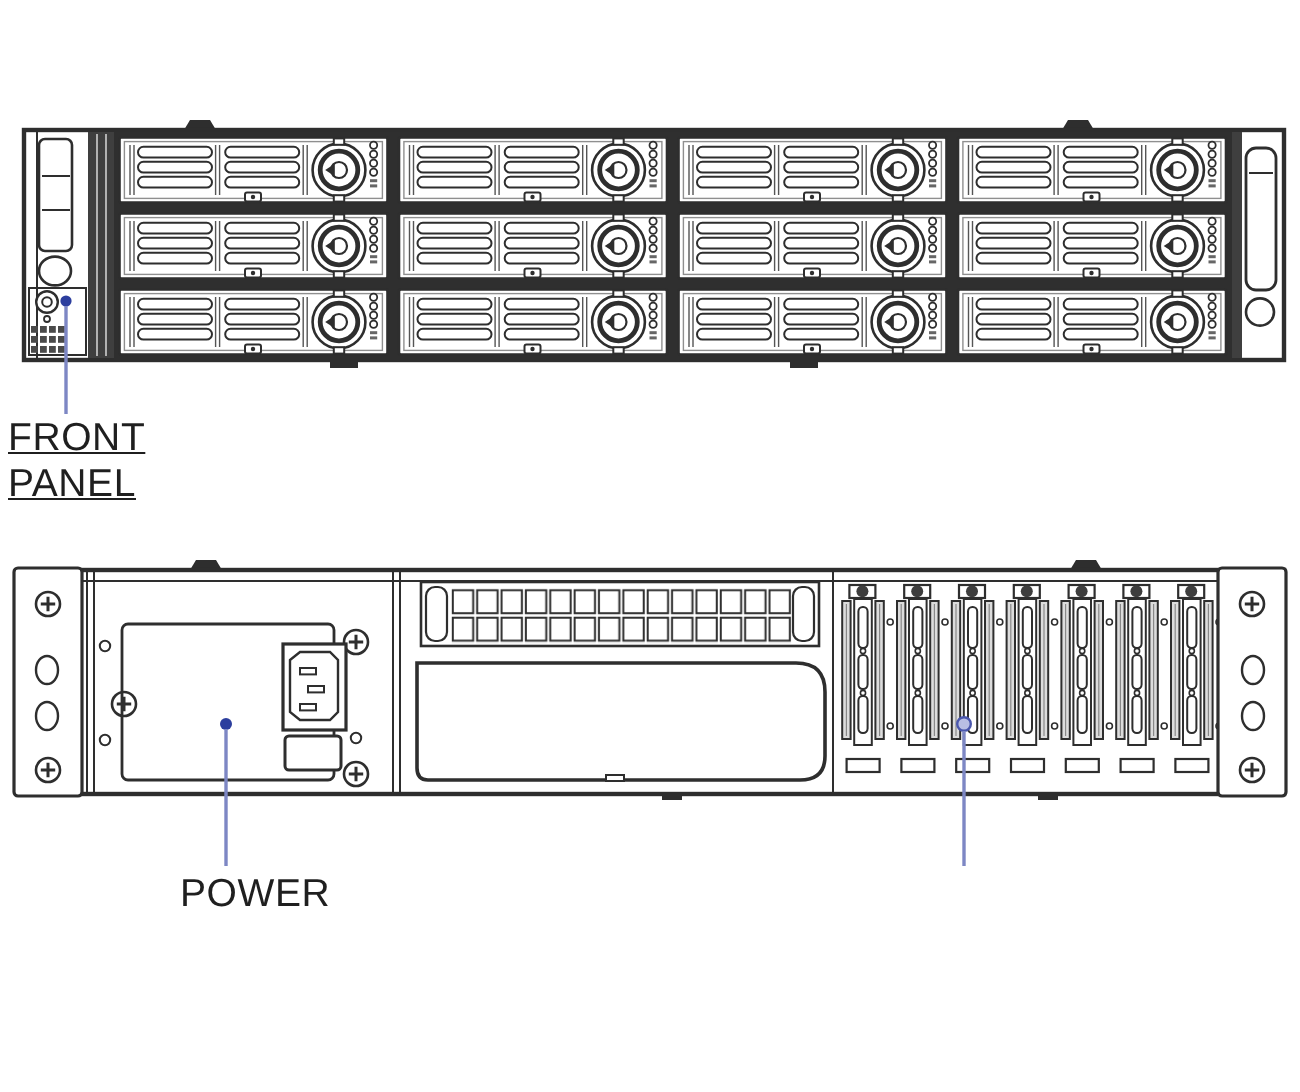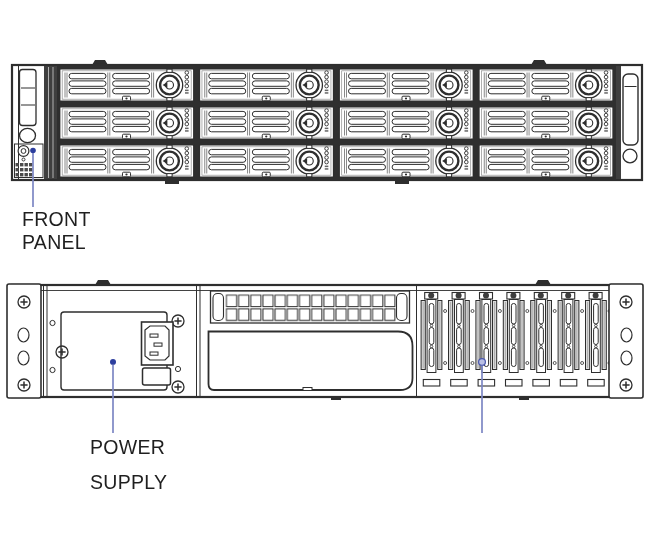--- a/index.html
+++ b/index.html
@@ -225,26 +225,25 @@
       <ellipse cx="626.5" cy="358" rx="5.5" ry="7" class="sw" stroke-width="1.2"></ellipse>
     </g>
 
     <circle cx="113" cy="362" r="3" class="callout-dot"></circle>
     <path d="M113 364.5V433" class="callout-line" stroke-width="1.7"></path>
     <circle cx="482" cy="362" r="3.4" fill="#b9bfe4" stroke="#4a57ad" stroke-width="1.2"></circle>
     <path d="M482 365.5V433" class="callout-line" stroke-width="1.7"></path>
   </g>
 </svg>
 
-<div class="label" style="left:22px;top:208px;">
+<div class="label" style="left:4px;top:208px;text-decoration:underline;">
   <span>FRONT</span>
   <span>PANEL</span>
 </div>
 
 <div class="label" style="left:90px;top:436px;gap:12px;">
   <span>POWER</span>
-  <span>SUPPLY</span>
 </div>
 
 <div class="label" style="left:435px;top:436px;">
 </div>
 
 </div>
 
 </body></html>

